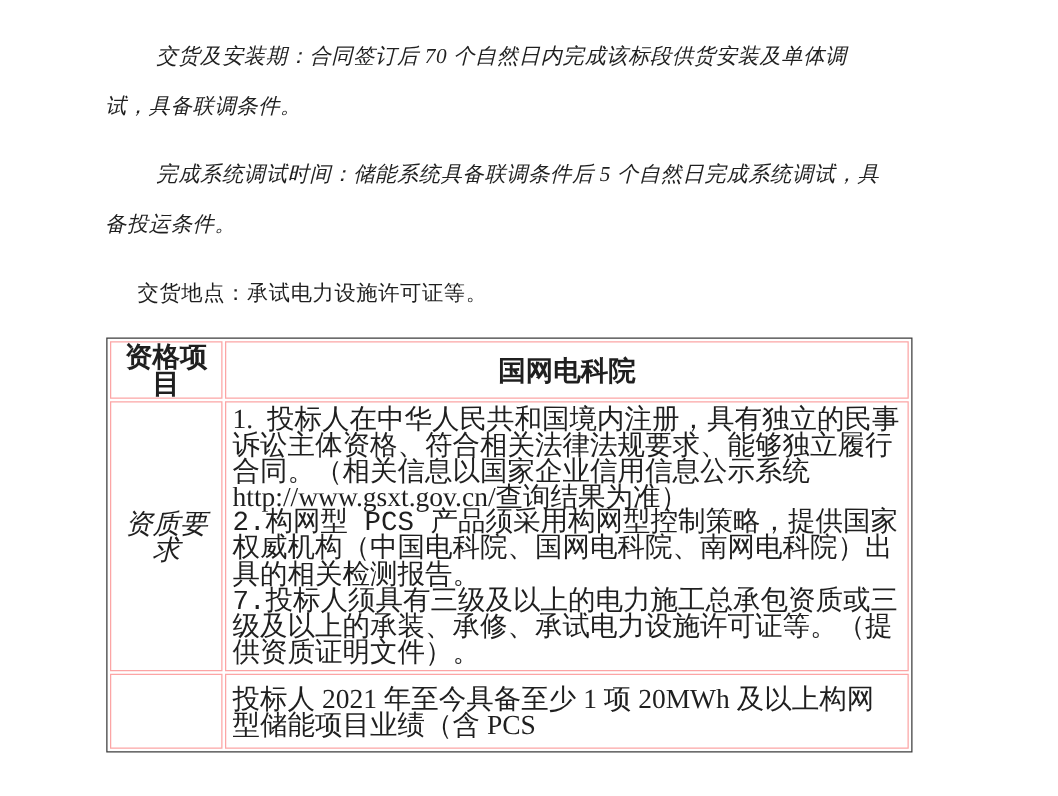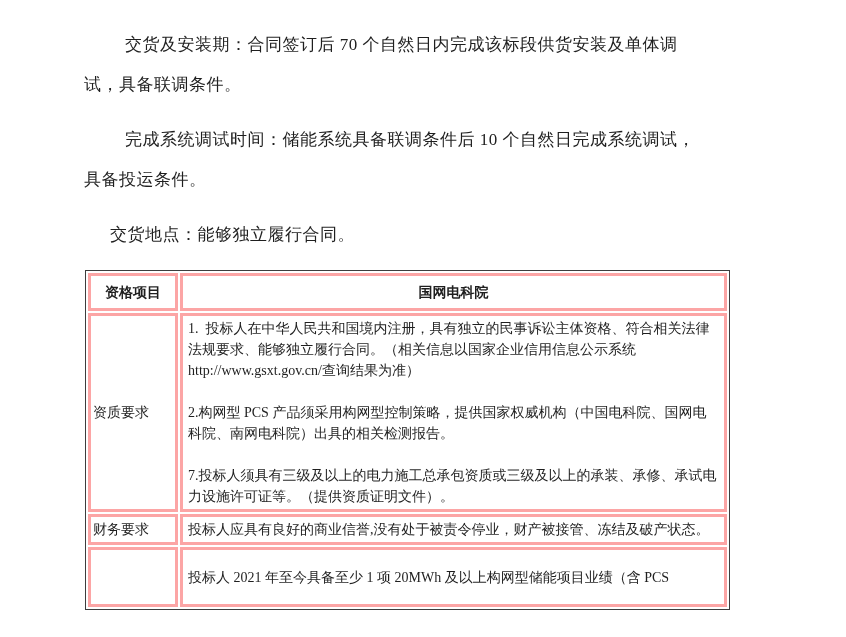--- a/index.html
+++ b/index.html
@@ -17,80 +17,81 @@
     box-sizing:border-box;
   }
   .body-para{
     margin:0 0 15px 0;
     width:624px;
     font-size:17px;
     line-height:40px;
     letter-spacing:0.5px;
     white-space:pre-wrap;
   }
-  .indent-big{text-indent:41px;}
+  .indent-big{text-indent:41px;font-style:italic;}
   .indent-small{text-indent:26px;}
   .section-heading{
     margin:0 0 27px 0;
     font-size:17px;
     line-height:40px;
     text-indent:36px;
     letter-spacing:0.5px;
     font-weight:normal;
   }
   table.qual-table{
     margin-left:1px;
     width:645px;
     table-layout:fixed;
     border-collapse:separate;
     border-spacing:2px;
     border:1px solid #3d3d3d;
     background:#ffffff;
   }
   table.qual-table td{
-    border:3px solid #fca5a5;
+    border:1px solid #fca5a5;
     vertical-align:middle;
     box-sizing:border-box;
-    font-size:14px;
+    font-size:22px;
     line-height:21px;
   }
   td.hdr{
     height:38px;
     text-align:center;
     font-weight:bold;
     font-size:17px;
   }
   td.label-cell{
-    text-align:left;
+    text-align:center;
     padding:1px 2px;
+    font-style:italic;
   }
   td.req-cell{
     padding:2px 5px;
     vertical-align:middle;
   }
   .cell-para{
     margin:0;
     white-space:pre-wrap;
   }
   .cell-para + .cell-para{
-    margin-top:21px;
+    font-family:Liberation Mono, monospace;
   }
   td.last-row-cell{height:60px;vertical-align:top;}
 </style>
 </head>
 <body>
 
 <div class="page">
   <div class="content">
 
     <p class="body-para indent-big">交货及安装期：合同签订后 70 个自然日内完成该标段供货安装及单体调试，具备联调条件。</p>
 
-    <p class="body-para indent-big">完成系统调试时间：储能系统具备联调条件后 10 个自然日完成系统调试，具备投运条件。</p>
+    <p class="body-para indent-big">完成系统调试时间：储能系统具备联调条件后 5 个自然日完成系统调试，具备投运条件。</p>
 
-    <p class="body-para indent-small">交货地点：能够独立履行合同。</p>
+    <p class="body-para indent-small">交货地点：承试电力设施许可证等。</p>
 
 
     <table class="qual-table">
       <colgroup>
         <col style="width:90px">
         <col style="width:547px">
       </colgroup>
       <tbody>
         <tr>
           <td class="hdr">资格项目</td>
@@ -99,26 +100,20 @@
 
         <tr>
           <td class="label-cell">资质要求</td>
           <td class="req-cell">
             <p class="cell-para">1.  投标人在中华人民共和国境内注册，具有独立的民事诉讼主体资格、符合相关法律法规要求、能够独立履行合同。（相关信息以国家企业信用信息公示系统 http://www.gsxt.gov.cn/查询结果为准）</p>
             <p class="cell-para">2.构网型 PCS 产品须采用构网型控制策略，提供国家权威机构（中国电科院、国网电科院、南网电科院）出具的相关检测报告。</p>
             <p class="cell-para">7.投标人须具有三级及以上的电力施工总承包资质或三级及以上的承装、承修、承试电力设施许可证等。（提供资质证明文件）。</p>
           </td>
         </tr>
 
-        <tr>
-          <td class="label-cell">财务要求</td>
-          <td class="req-cell">
-            <p class="cell-para">投标人应具有良好的商业信誉,没有处于被责令停业，财产被接管、冻结及破产状态。</p>
-          </td>
-        </tr>
 
         <tr>
           <td class="label-cell last-row-cell"></td>
           <td class="req-cell last-row-cell">
             <p class="cell-para">投标人 2021 年至今具备至少 1 项 20MWh 及以上构网型储能项目业绩（含 PCS</p>
           </td>
         </tr>
       </tbody>
     </table>
 

